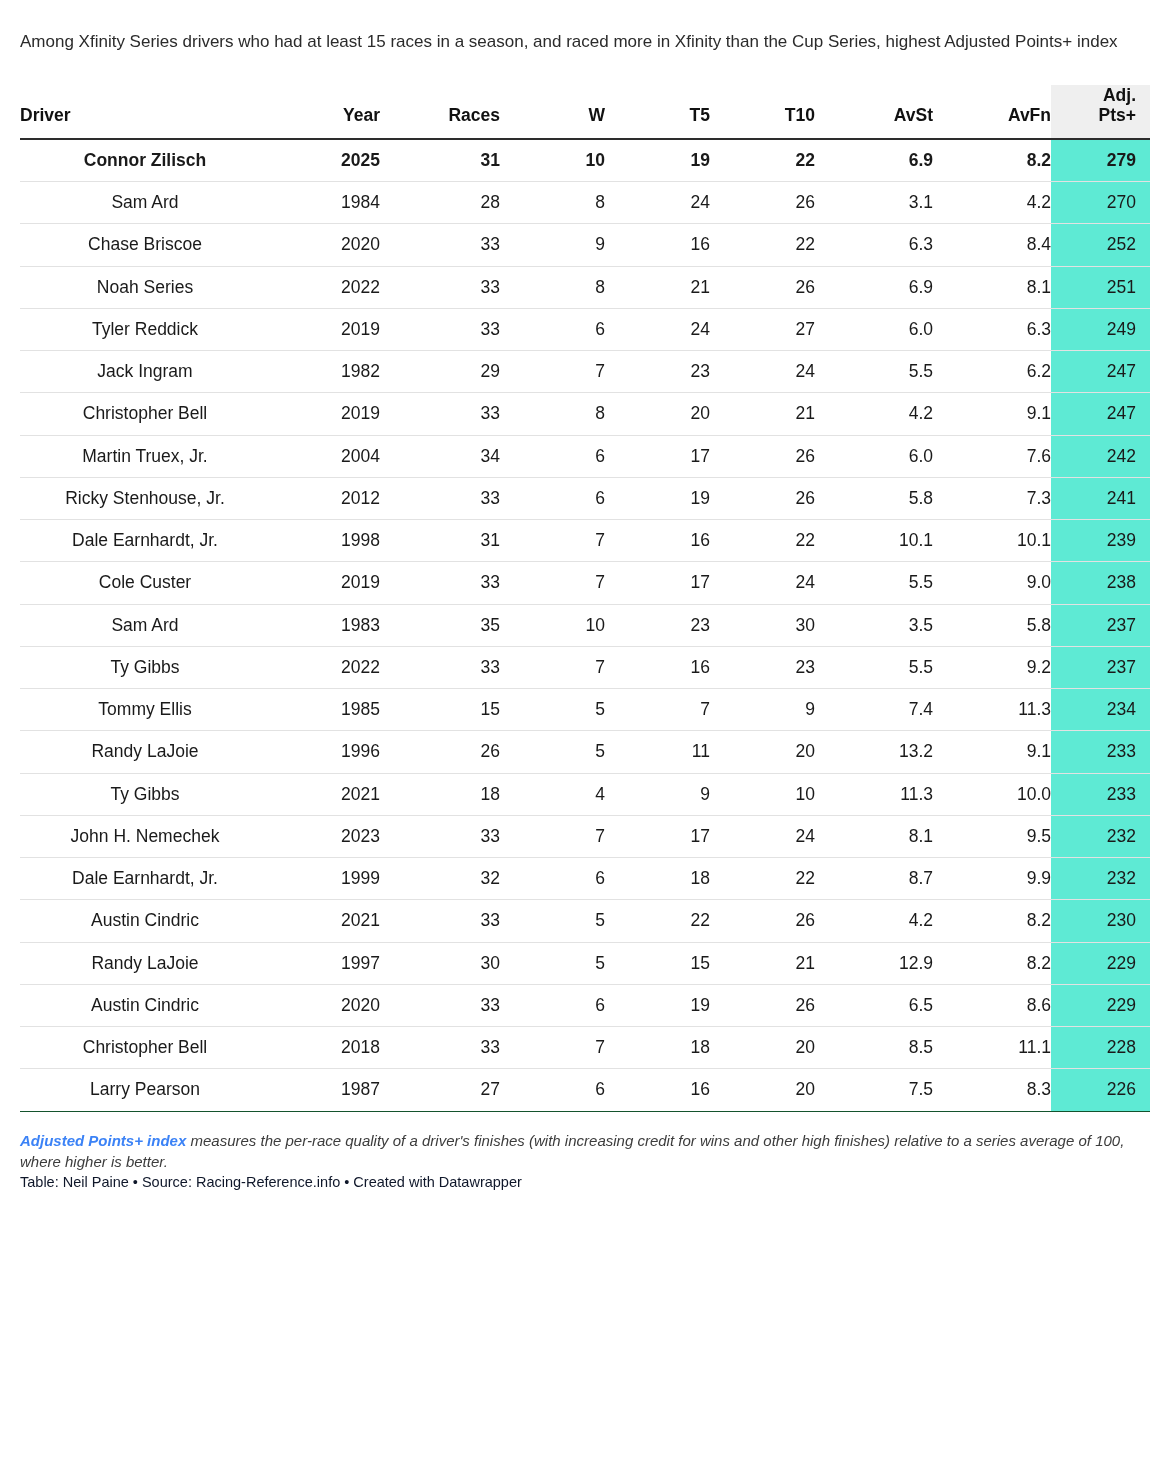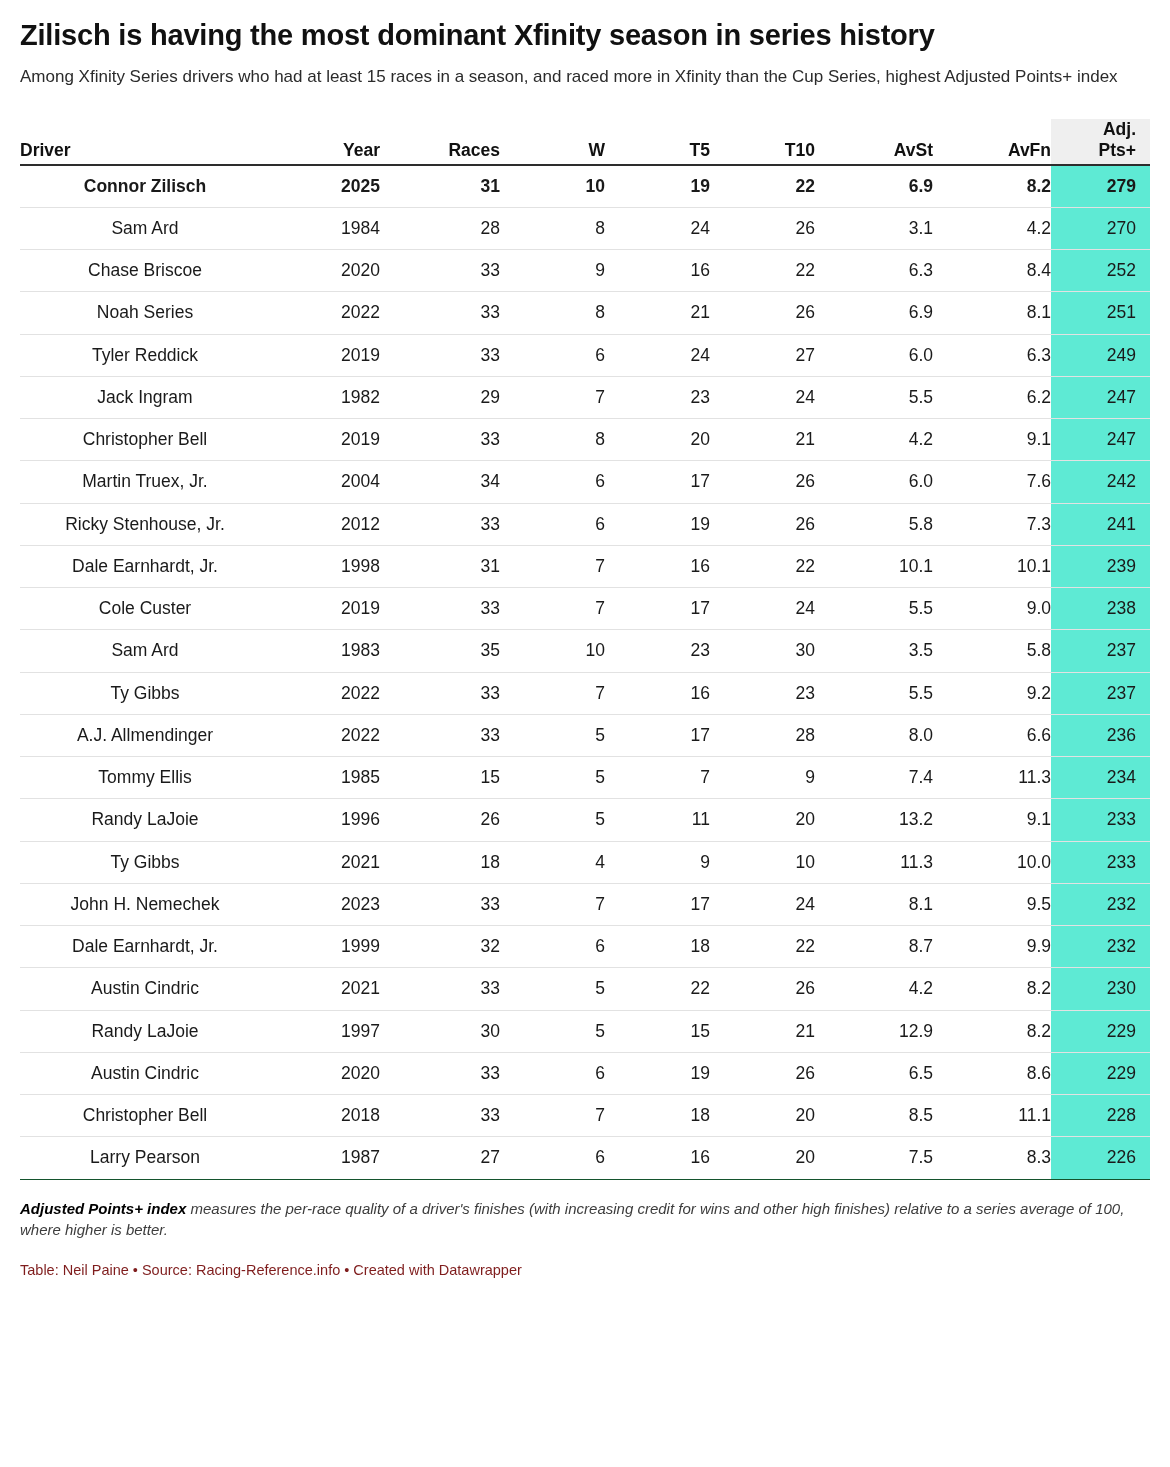--- a/index.html
+++ b/index.html
@@ -41,21 +41,21 @@
     width: 100%;
     border-collapse: collapse;
     table-layout: fixed;
     font-size: 17.5px;
   }
   table.data thead th {
     font-weight: bold;
     font-size: 17.5px;
     color: #111111;
     vertical-align: bottom;
-    padding: 0 0 3px 0;
+    padding: 0 0 12px 0;
     border-bottom: 2px solid #2d2d2d;
     text-align: right;
     line-height: 1.18;
     white-space: pre-line;
   }
   table.data thead th.col-driver {
     text-align: left;
   }
   table.data tbody td {
     padding: 11px 0 11px 0;
@@ -99,34 +99,33 @@
     margin-top: 18px;
     font-size: 15px;
     line-height: 1.45;
     color: #3c3c3c;
     font-style: italic;
     max-width: 1130px;
   }
   .footnote b {
     font-style: italic;
     font-weight: bold;
-    color: #000000;
+    color: #3b82f6;
   }
   .credit {
-    margin-top: 21px;
+    margin-top: 1px;
     font-size: 14.5px;
-    color: #7f1d1d;
+    color: #0f172a;
   }
 </style>
 </head>
 <body>
 
 <div class="page">
 
-  <h1 class="title">Zilisch is having the most dominant Xfinity season in series history</h1>
   <div class="subtitle">Among Xfinity Series drivers who had at least 15 races in a season, and raced more in Xfinity than the Cup Series, highest Adjusted Points+ index</div>
 
   <table class="data">
     <colgroup>
       <col class="c-driver">
         <col class="c-year">
         <col class="c-races">
         <col class="c-w">
       <col class="c-t5">
         <col class="c-t10">
@@ -285,31 +284,20 @@
           <td>2022</td>
           <td>33</td>
           <td>7</td>
           <td>16</td>
           <td>23</td>
           <td>5.5</td>
           <td>9.2</td>
           <td class="col-adj shade">237</td>
         </tr>
         <tr>
-          <td class="col-driver">A.J. Allmendinger</td>
-          <td>2022</td>
-          <td>33</td>
-          <td>5</td>
-          <td>17</td>
-          <td>28</td>
-          <td>8.0</td>
-          <td>6.6</td>
-          <td class="col-adj shade">236</td>
-        </tr>
-        <tr>
           <td class="col-driver">Tommy Ellis</td>
           <td>1985</td>
           <td>15</td>
           <td>5</td>
           <td>7</td>
           <td>9</td>
           <td>7.4</td>
           <td>11.3</td>
           <td class="col-adj shade">234</td>
         </tr>

